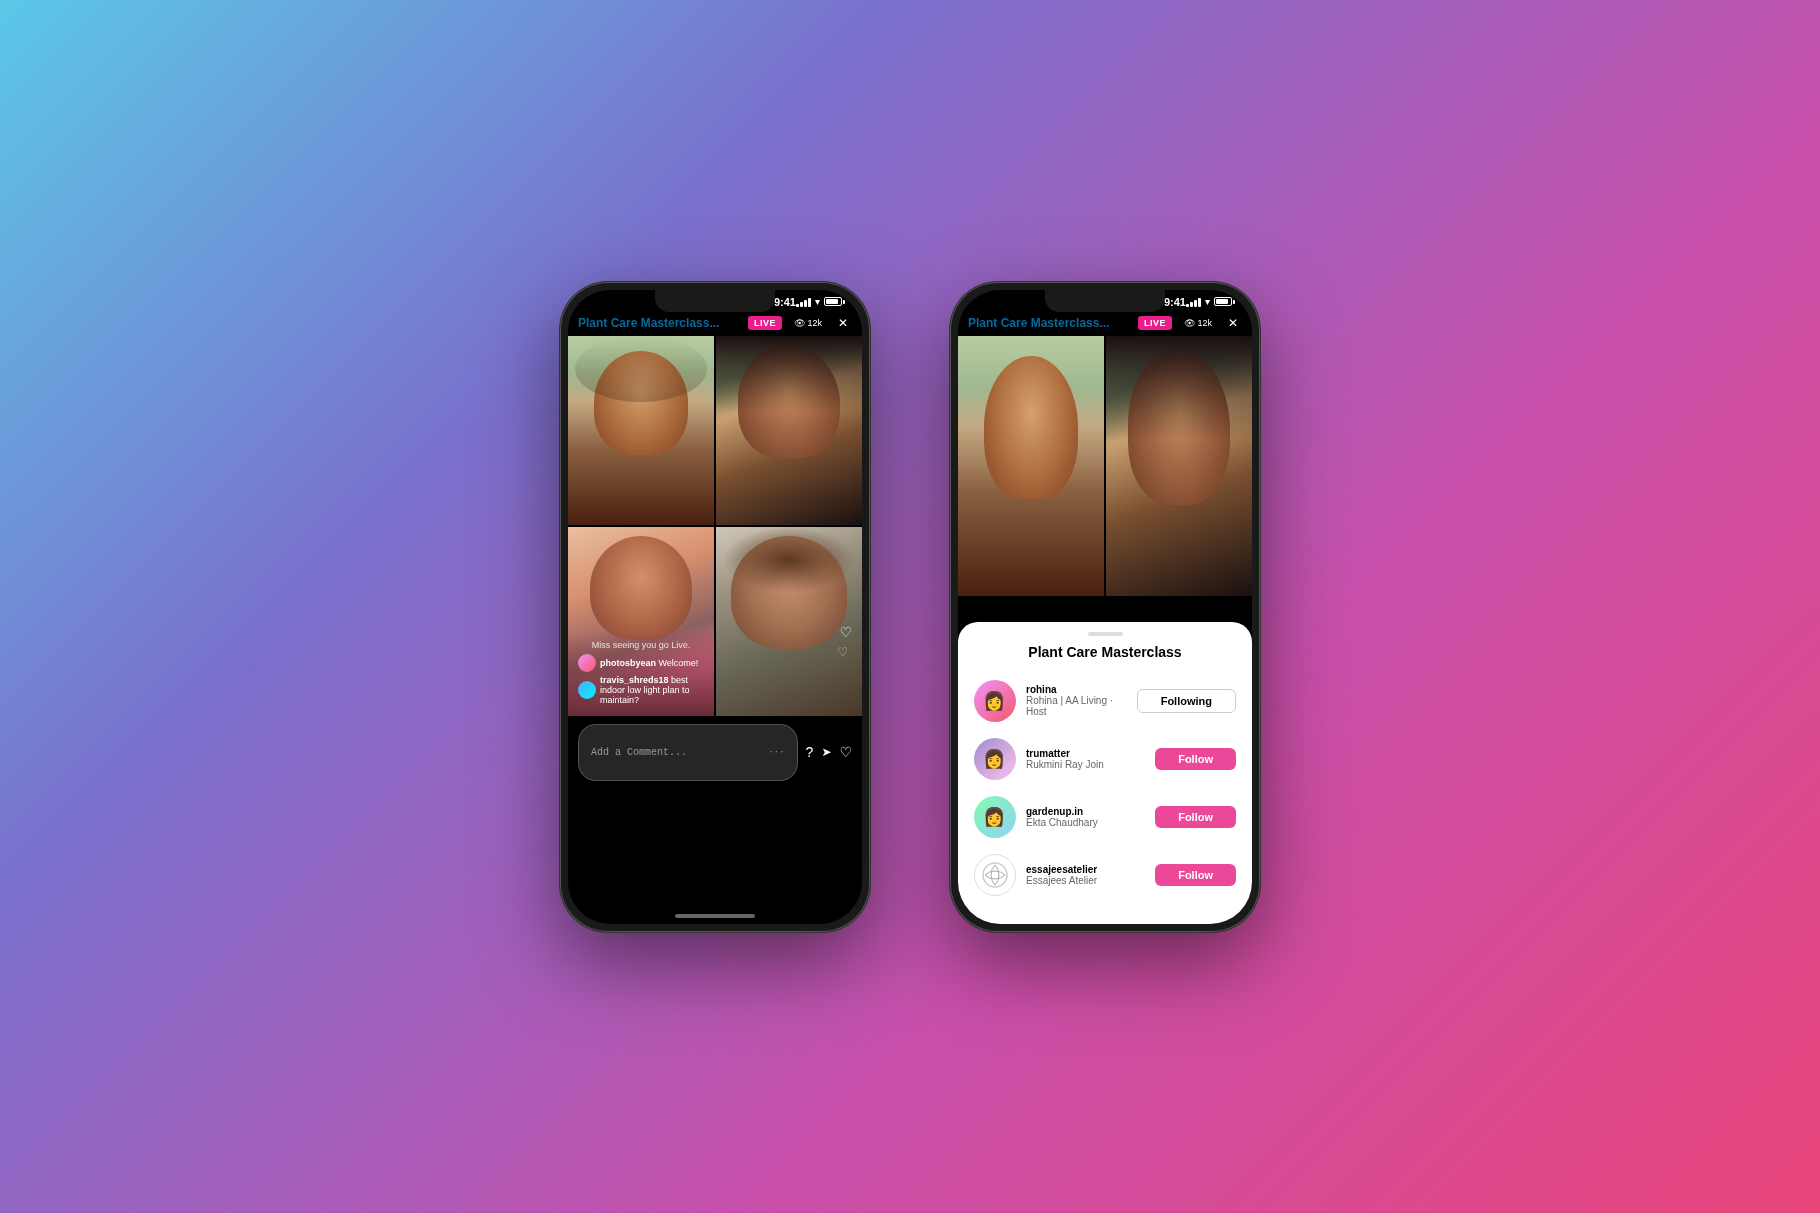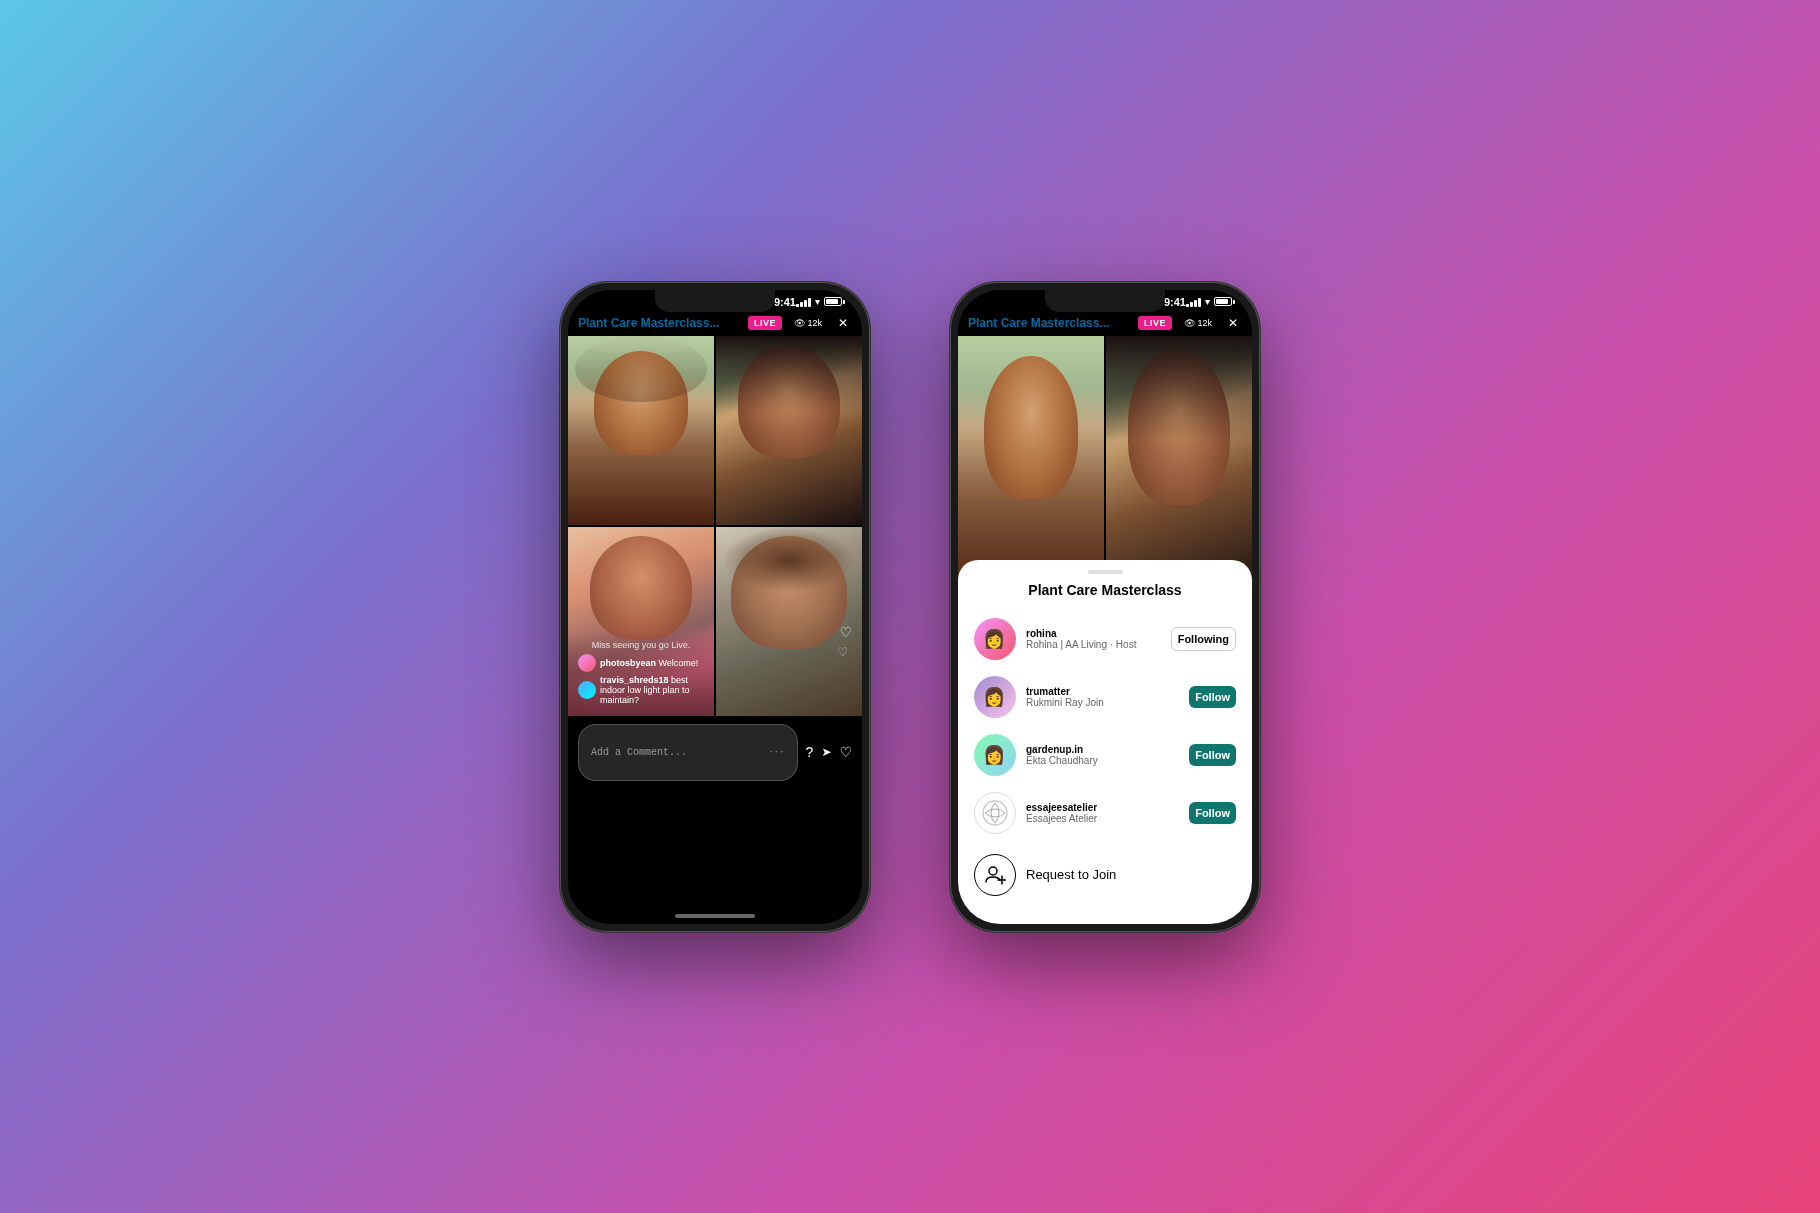--- a/index.html
+++ b/index.html
@@ -346,36 +346,36 @@
       font-weight: 600;
       color: #000;
     }
 
     .participant-sub {
       font-size: 10px;
       color: #666;
     }
 
     .follow-btn {
-      padding: 5px 6px;
+      padding: 5px 23px;
       border-radius: 6px;
       font-size: 11px;
       font-weight: 600;
       cursor: pointer;
       border: none;
     }
 
     .btn-following {
       background: #fff;
       color: #000;
       border: 1px solid #ccc;
     }
 
     .btn-follow {
-      background: #0f766e;
+      background: #ec4899;
       color: #fff;
     }
 
     .request-join {
       display: flex;
       align-items: center;
       gap: 10px;
       padding: 8px 16px;
       margin-top: 4px;
     }
@@ -595,28 +595,17 @@
             <path d="M4 14 Q8 18 14 18 Q20 18 24 14" fill="none" stroke="#aaa" stroke-width="1"></path>
           </svg>
         </div>
         <div class="participant-info">
           <div class="participant-name">essajeesatelier</div>
           <div class="participant-sub">Essajees Atelier</div>
         </div>
         <button class="follow-btn btn-follow">Follow</button>
       </div>
 
-      <div class="request-join">
-        <div class="request-icon">
-          <svg width="22" height="22" viewBox="0 0 22 22">
-            <circle cx="9" cy="7" r="4" fill="none" stroke="#000" stroke-width="1.5"></circle>
-            <path d="M2 18 Q2 13 9 13 Q14 13 16 16" fill="none" stroke="#000" stroke-width="1.5" stroke-linecap="round"></path>
-            <line x1="18" y1="12" x2="18" y2="20" stroke="#000" stroke-width="1.5" stroke-linecap="round"></line>
-            <line x1="14" y1="16" x2="22" y2="16" stroke="#000" stroke-width="1.5" stroke-linecap="round"></line>
-          </svg>
-        </div>
-        <span class="request-text">Request to Join</span>
-      </div>
     </div>
 
     <div class="home-indicator"></div>
   </div>
 </div>
 
 </body></html>

